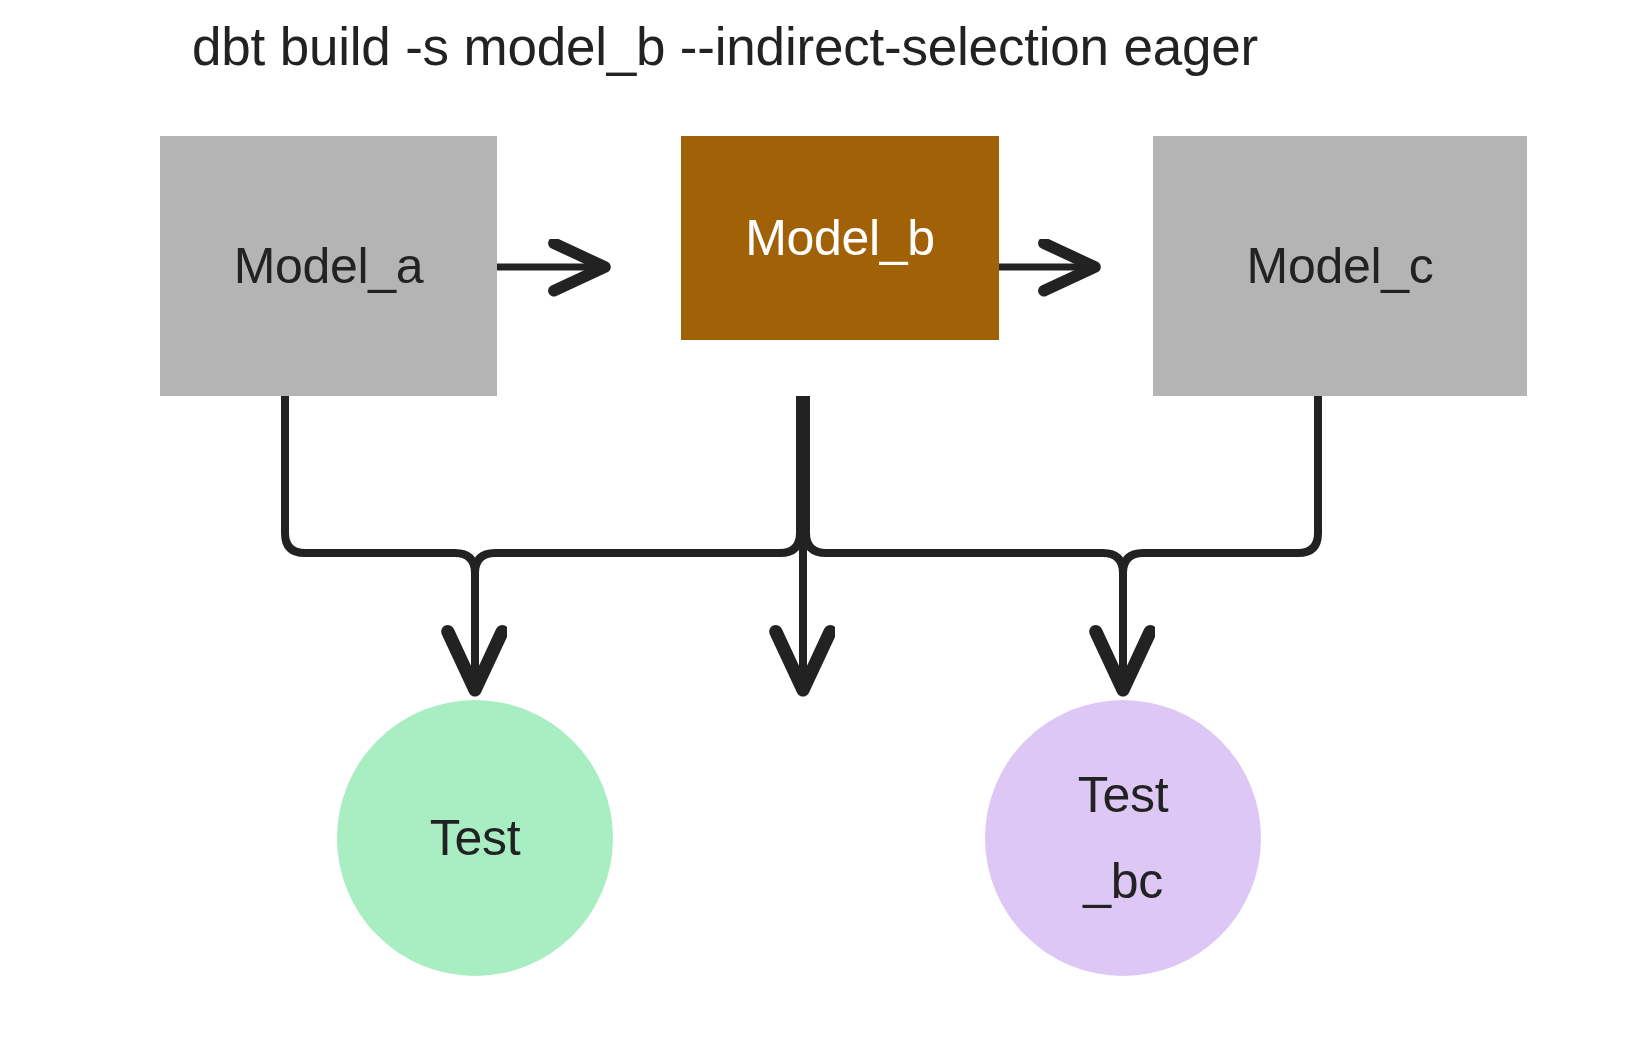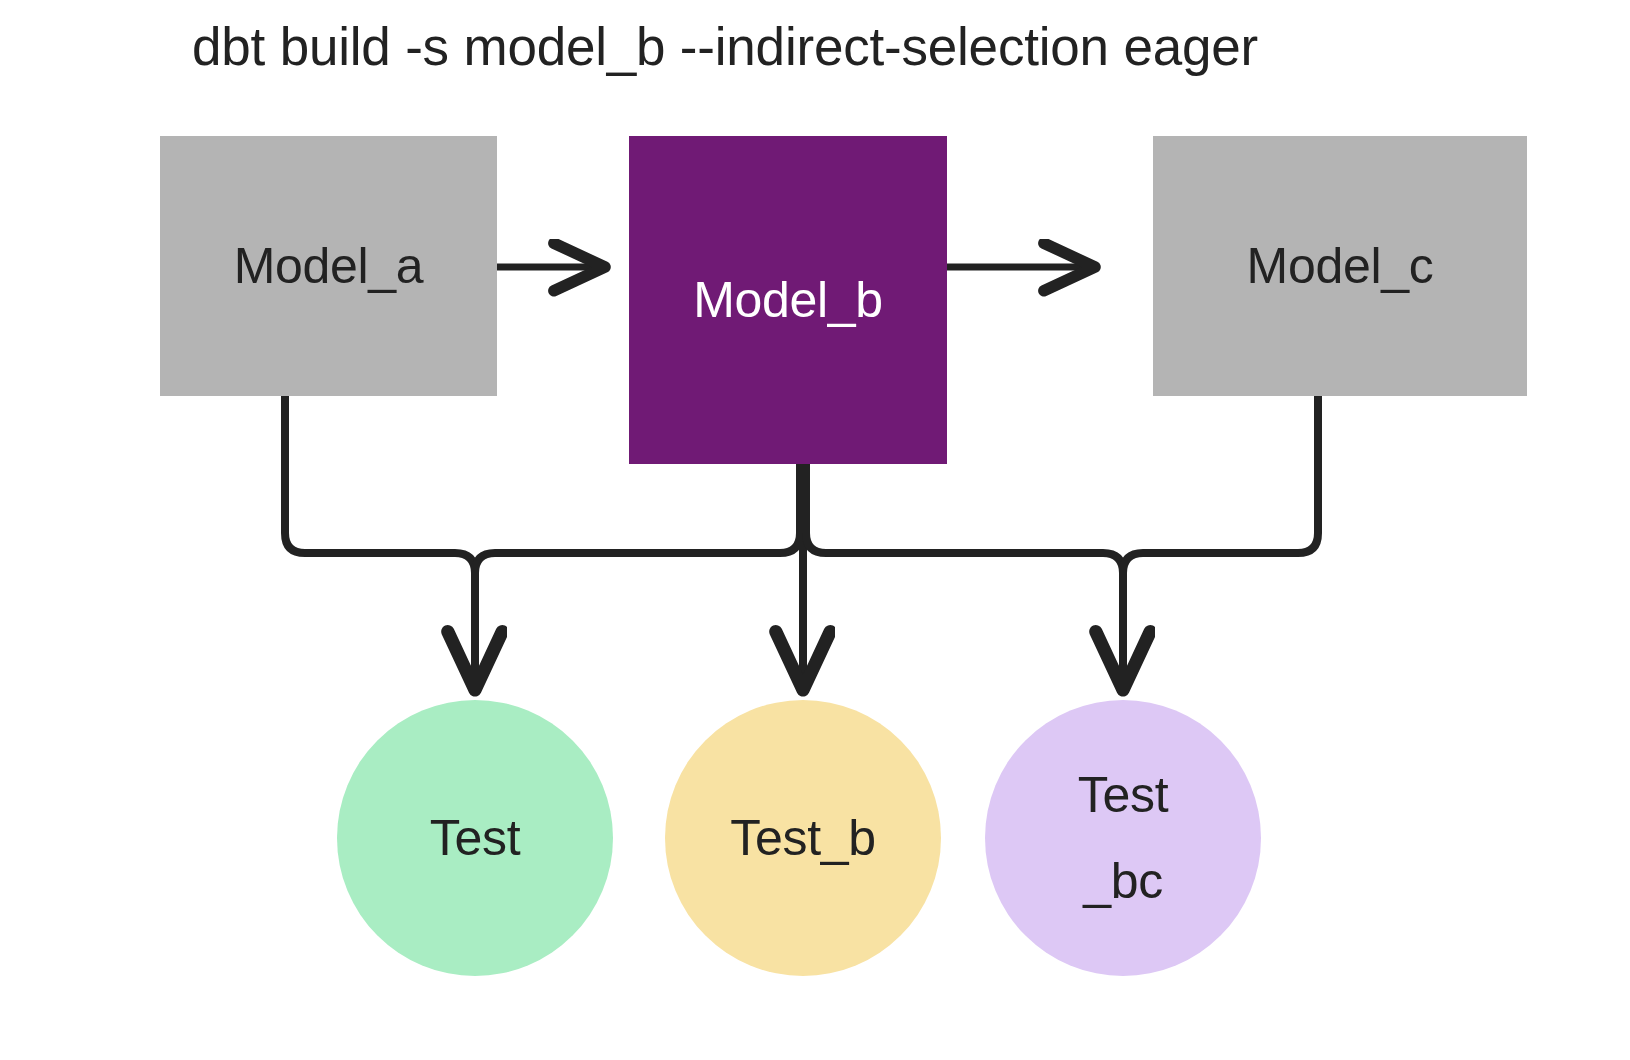--- a/index.html
+++ b/index.html
@@ -90,34 +90,31 @@
 
     <path d="M 806,396 L 806,533 Q 806,553 826,553 L 1103,553 Q 1123,553 1123,573 L 1123,690" fill="none" stroke="#222222" stroke-width="8" stroke-linecap="butt" marker-end="url(#arrowhead)"></path>
 
     <path d="M 1318,396 L 1318,533 Q 1318,553 1298,553 L 1143,553 Q 1123,553 1123,573 L 1123,690" fill="none" stroke="#222222" stroke-width="8" stroke-linecap="butt"></path>
   </svg>
 
   <div class="node-box" style="left:115px; top:136px; width:337px; height:260px; background:#b4b4b4; color:#222222;">
     <span>Model_a</span>
   </div>
 
-  <div class="node-box" style="left:584px; top:136px; width:318px; height:328px; background:#701a75; color:#ffffff;">
+  <div class="node-box" style="left:636px; top:136px; width:318px; height:204px; background:#a16207; color:#ffffff;">
     <span>Model_b</span>
   </div>
 
   <div class="node-box" style="left:1108px; top:136px; width:374px; height:260px; background:#b4b4b4; color:#222222;">
     <span>Model_c</span>
   </div>
 
   <div class="node-circle" style="left:337px; top:700px; width:276px; height:276px; background:#a9edc3; color:#222222;">
     <span>Test</span>
   </div>
 
-  <div class="node-circle" style="left:665px; top:700px; width:276px; height:276px; background:#f8e2a3; color:#222222;">
-    <span>Test_b</span>
-  </div>
 
   <div class="node-circle" style="left:985px; top:700px; width:276px; height:276px; background:#ddc8f5; color:#222222;">
     <span>Test</span>
     <span>_bc</span>
   </div>
 
 </div>
 
 </body></html>

